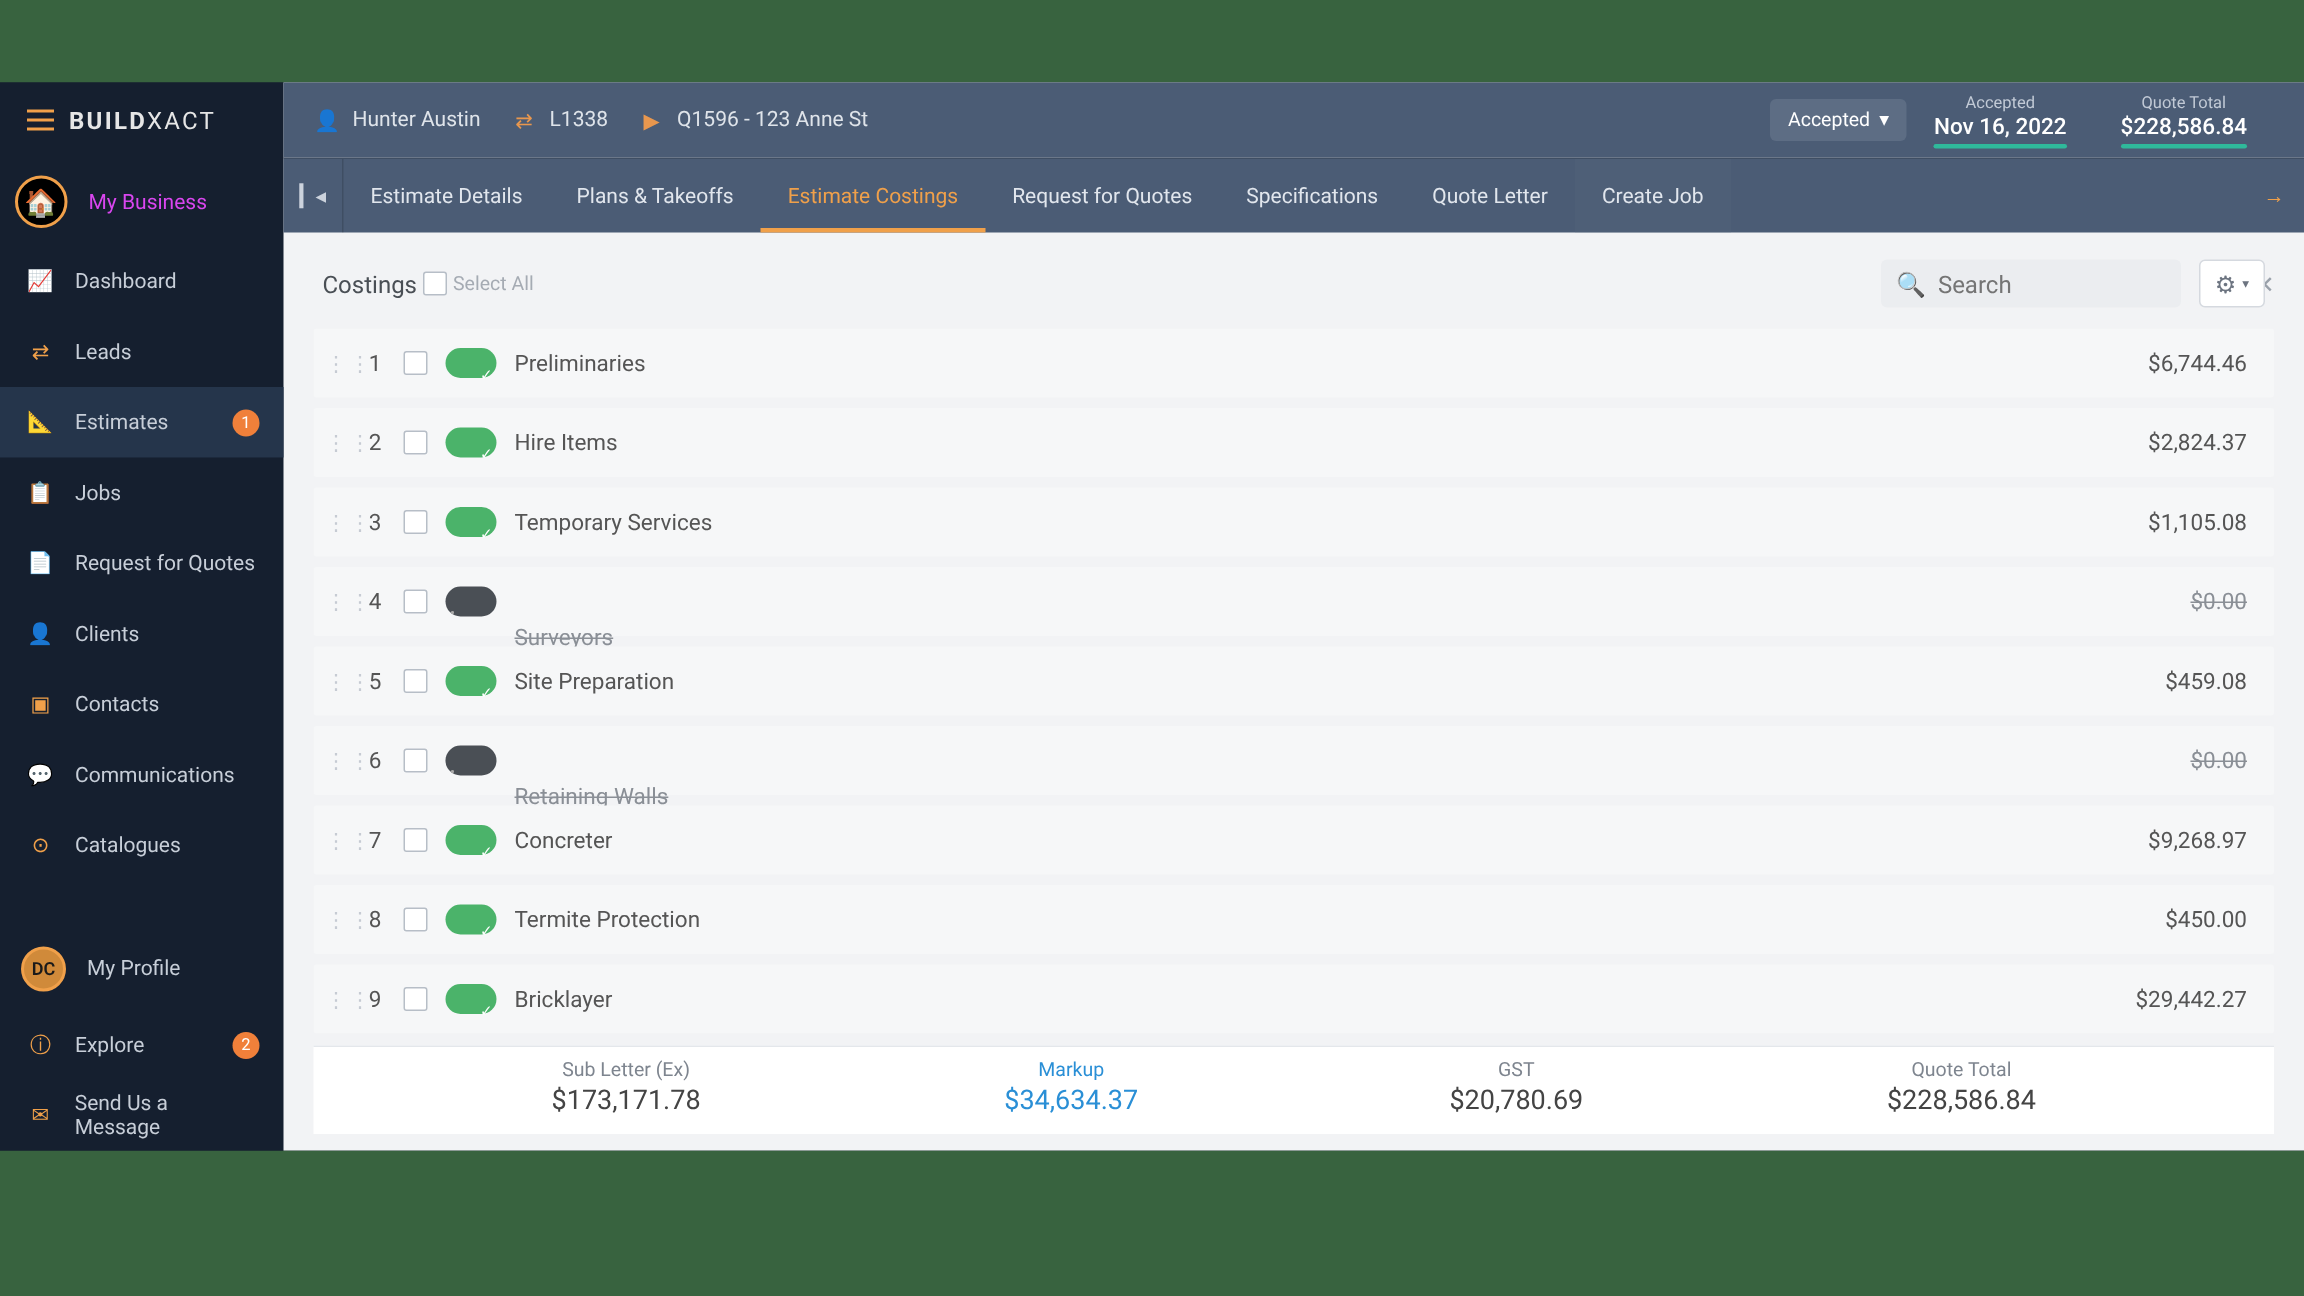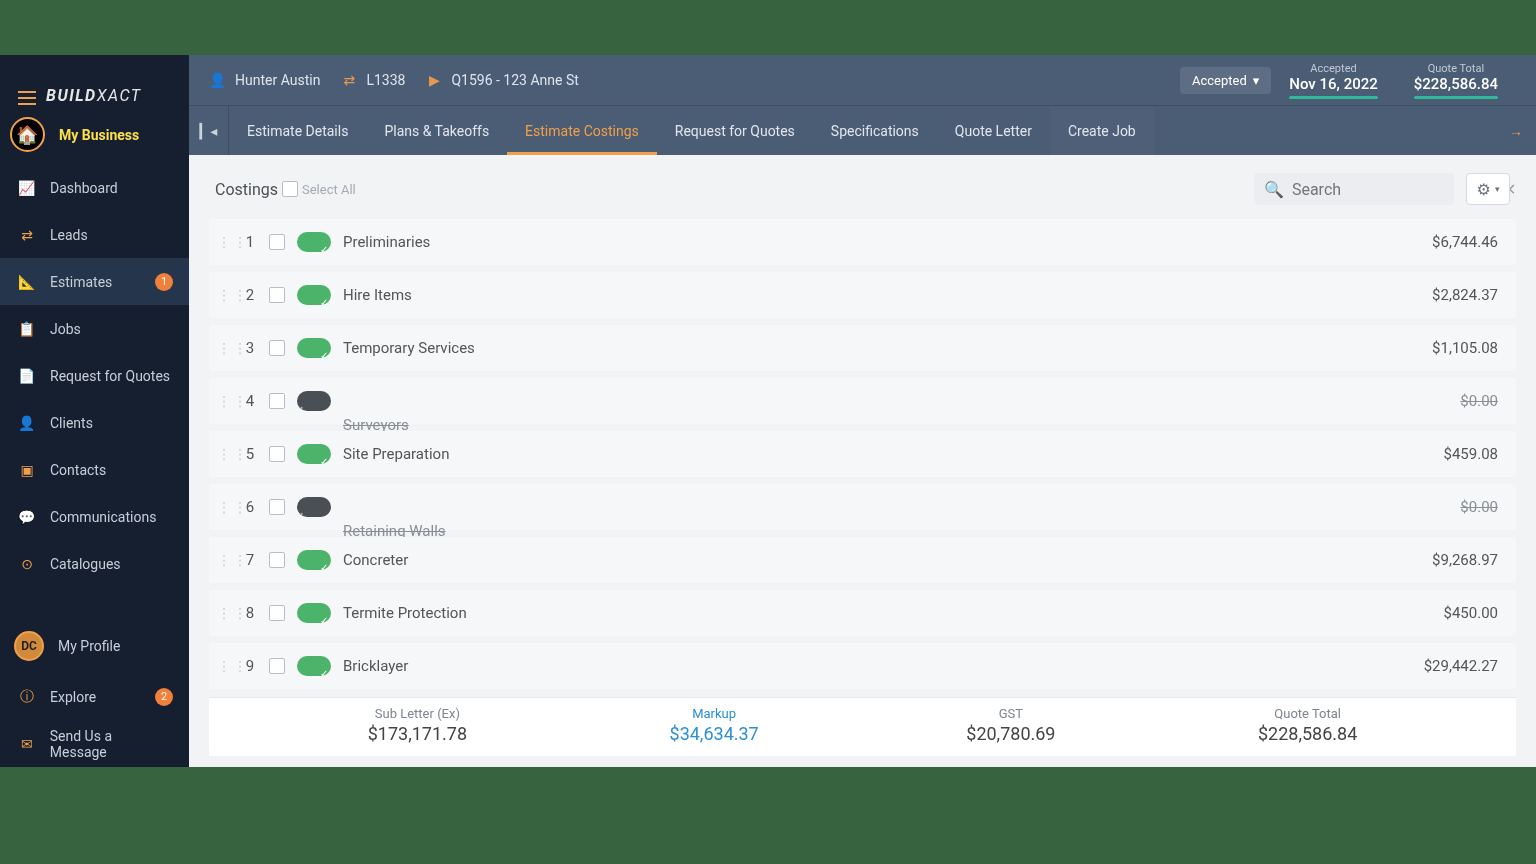--- a/index.html
+++ b/index.html
@@ -1,26 +1,26 @@
 <!DOCTYPE html>
 <html><head>
 <meta charset="utf-8">
 <style>
 * { margin: 0; padding: 0; box-sizing: border-box; font-family: -apple-system, BlinkMacSystemFont, "Segoe UI", Roboto, sans-serif; }
 body { background: #38633f; width: 1536px; height: 864px; overflow: hidden; }
 .app { position: absolute; top: 55px; left: 0; right: 0; bottom: 97px; background: #151f2f; display: flex; }
 .sidebar { width: 189px; background: #151f2f; display: flex; flex-direction: column; color: #c7ced8; }
-.sidebar-head { height: 50px; display: flex; align-items: flex-end; padding: 0 18px; gap: 10px; font-style: italic; }
+.sidebar-head { height: 50px; display: flex; align-items: center; padding: 0 18px; gap: 10px; }
 .hamburger { width: 18px; height: 14px; display: flex; flex-direction: column; justify-content: space-between; cursor: pointer; }
 .hamburger span { height: 2px; background: #f0a04a; }
 .logo { color: #e6e6e6; font-size: 16px; font-weight: 400; letter-spacing: 1.5px; }
 .logo b { font-weight: 700; }
 .biz { display: flex; align-items: center; gap: 14px; padding: 12px 10px; cursor: pointer; }
 .biz-icon { width: 35px; height: 35px; border-radius: 50%; border: 2px solid #f0a04a; background: #000; display: flex; align-items: center; justify-content: center; font-size: 18px; }
-.biz-label { color: #fde047; font-weight: 700; font-size: 14px; }
+.biz-label { color: #d946ef; font-weight: 400; font-size: 14px; }
 .nav { display: flex; flex-direction: column; }
 .nav-item { display: flex; align-items: center; height: 47px; padding: 0 18px; gap: 14px; cursor: pointer; font-size: 14px; position:relative; }
 .nav-item.active { background: #25354b; }
 .nav-badge { position: absolute; right: 16px; background: #f0803a; color:#fff; border-radius: 10px; min-width: 18px; height: 18px; font-size: 11px; display:flex; align-items:center; justify-content:center; padding:0 4px; }
 .profile-item { display: flex; align-items: center; gap: 14px; padding: 12px 14px; cursor:pointer; font-size: 14px; }
 .profile-av { width: 30px; height: 30px; border-radius:50%; border:2px solid #f0a04a; background:#d08a3a; color:#1a1a1a; display:flex; align-items:center; justify-content:center; font-size:12px; font-weight:600; }
 .ic { width: 18px; height: 18px; display:inline-flex; align-items:center; justify-content:center; color:#f0a04a; }
 
 .main { flex: 1; display: flex; flex-direction: column; background: #f2f3f5; }
 .topbar { height: 50px; background: #4b5c75; display: flex; align-items: center; padding: 0 20px; gap: 20px; color: #dfe4ea; font-size: 14px; }

